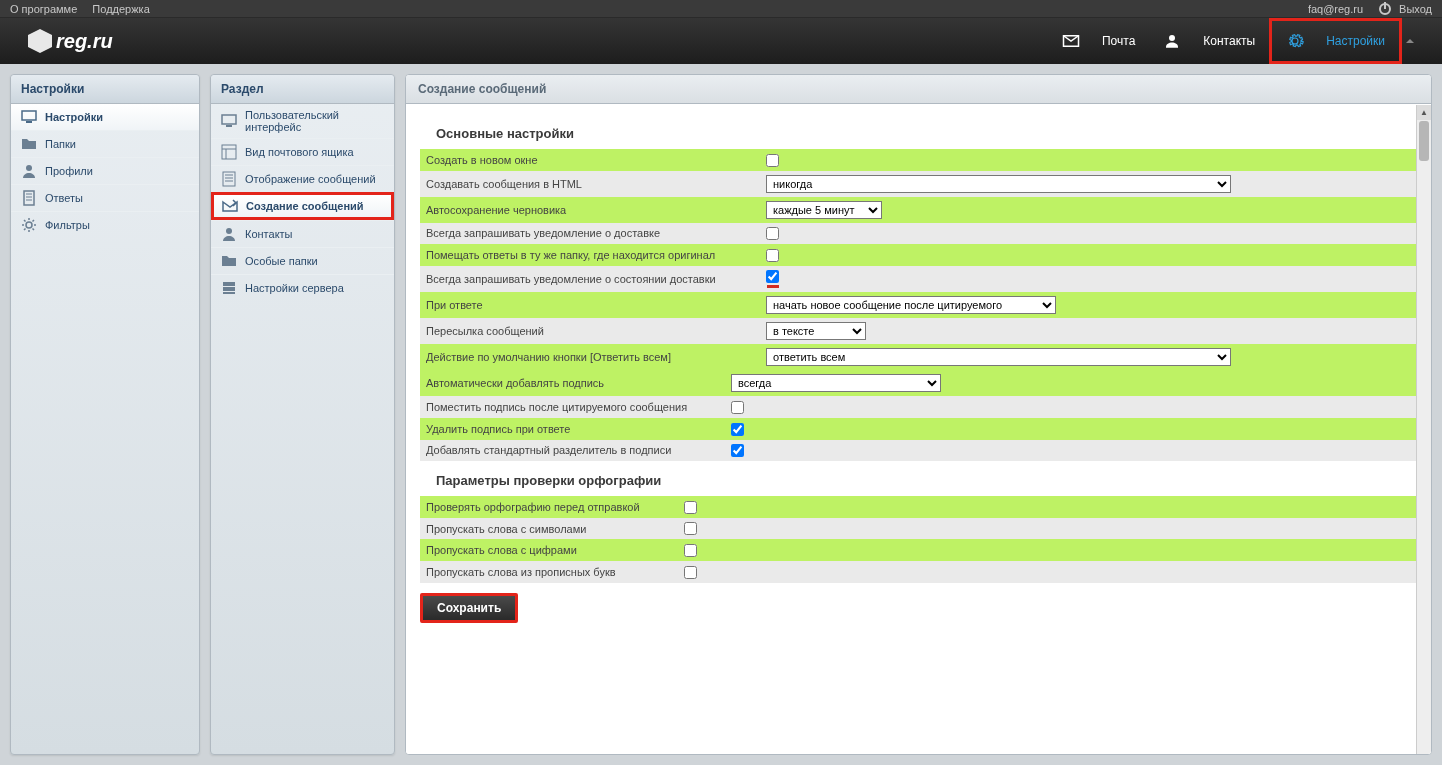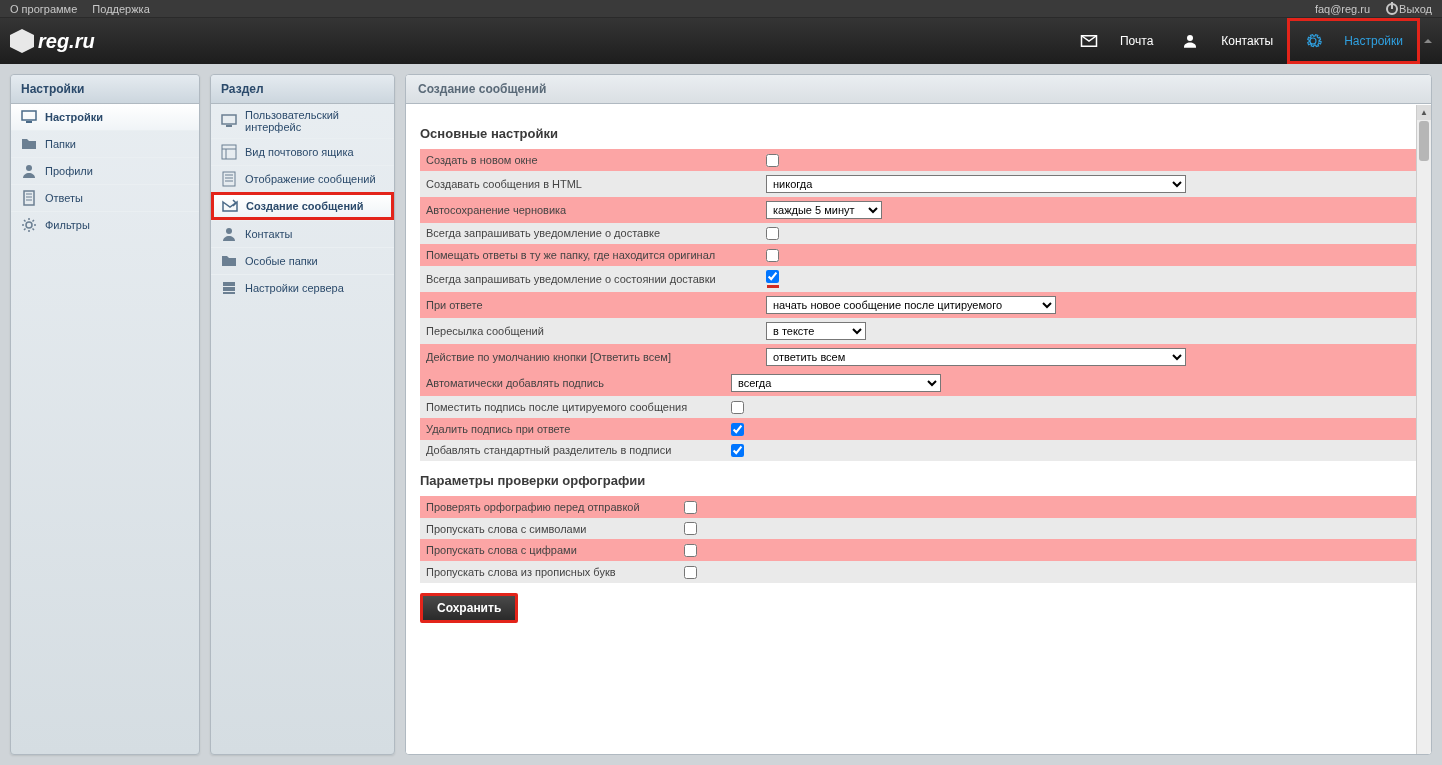--- a/index.html
+++ b/index.html
@@ -2,21 +2,21 @@
 <html><head>
 <meta charset="utf-8">
 <style>
 * { box-sizing: border-box; margin: 0; padding: 0; }
 body { font-family: "Lucida Grande", Verdana, Arial, sans-serif; font-size: 11px; background: #cfd4d8; width: 1442px; height: 765px; overflow: hidden; }
 .topbar { background: #3a3a3a; color: #c8c8c8; height: 18px; display: flex; justify-content: space-between; align-items: center; padding: 0 10px; font-size: 11px; border-bottom: 1px solid #2a2a2a; }
 .topbar-left a, .topbar-right a { color: #c8c8c8; text-decoration: none; margin-right: 12px; cursor: pointer; }
 .topbar-right { display: flex; align-items: center; gap: 4px; }
 .topbar-right a { margin-right: 0; margin-left: 12px; }
 
-.header { background: linear-gradient(to bottom, #353535 0%, #1d1d1d 100%); height: 46px; display: flex; justify-content: space-between; align-items: center; padding: 0 10px; }
+.header { background: linear-gradient(to bottom, #353535 0%, #1d1d1d 100%); height: 46px; display: flex; justify-content: space-between; align-items: center; padding: 0 28px; }
 .logo { display: flex; align-items: center; color: #fff; font-size: 20px; font-style: italic; font-weight: bold; gap: 4px; }
 .logo-cube { width: 24px; height: 24px; background: #e8e8e8; display: inline-block; clip-path: polygon(50% 0, 100% 25%, 100% 75%, 50% 100%, 0 75%, 0 25%); }
 .header-nav { display: flex; align-items: stretch; height: 46px; }
 .header-nav-item { display: flex; align-items: center; gap: 22px; padding: 0 14px; color: #fff; font-size: 12px; cursor: pointer; }
 .header-nav-item.highlighted { border: 3px solid #e3241a; }
 .header-nav-item.active { color: #2fa0e0; }
 .header-nav-item svg { width: 18px; height: 18px; }
 .caret { width: 0; height: 0; border-left: 4px solid transparent; border-right: 4px solid transparent; border-bottom: 4px solid #888; margin-left: 4px; align-self: center; }
 
 .workspace { display: flex; gap: 10px; padding: 10px; height: calc(765px - 18px - 46px); }
@@ -30,29 +30,29 @@
 .list-item.active { background: linear-gradient(to bottom,#fff,#f0f4f7); font-weight: bold; color: #2b4a6b; }
 .list-item.highlighted { border: 3px solid #e3241a; padding: 3px 8px; }
 .list-item .ic { width: 16px; height: 16px; display: inline-flex; align-items: center; justify-content: center; color: #6b7f92; }
 .list-item .ic svg { width: 16px; height: 16px; }
 
 .main { flex: 1; display: flex; flex-direction: column; border: 1px solid #b0b9c1; border-radius: 4px; background: #fff; overflow: hidden; position: relative; }
 .main-header { padding: 7px 12px; font-size: 12px; font-weight: bold; color: #5a6a78; background: linear-gradient(to bottom,#eaeef1,#dadfe3); border-bottom: 1px solid #b0b9c1; }
 .main-body { flex: 1; overflow-y: auto; background: #fff; }
 .main-body-inner { padding: 10px 14px 14px; }
 
-h3.section-title { font-size: 13px; color: #3a3a3a; font-weight: bold; margin: 12px 0 8px; }
+h3.section-title { font-size: 13px; color: #3a3a3a; font-weight: bold; margin: 12px 16px 8px; }
 .form-table { width: 100%; border-collapse: collapse; }
-.form-table tr { background: #fca5a5; }
+.form-table tr { background: #bef264; }
 .form-table tr:nth-child(even) { background: #eaeaea; }
 .form-table td { padding: 4px 6px; font-size: 11px; color: #444; vertical-align: middle; }
 .form-table td.label { width: 340px; }
 .form-table td.control {}
 select { font-size: 11px; background: #fff; border: 1px solid #777; padding: 1px 2px; }
-select.wide { width: 420px; }
+select.wide { width: 465px; }
 select.med { width: 210px; }
 select.short { width: 116px; }
 select.tiny { width: 100px; }
 input[type=checkbox] { vertical-align: middle; }
 .red-underline { display: block; width: 12px; height: 3px; background: #d02b22; margin-top: 2px; margin-left: 1px; }
 
 .save-row { margin-top: 10px; }
 .save-button { background: linear-gradient(to bottom,#4a4a4a,#2a2a2a); color: #fff; border: 3px solid #e3241a; padding: 5px 14px; font-size: 12px; font-weight: bold; cursor: pointer; border-radius: 2px; }
 
 .scrollbar-right { position: absolute; right: 0; top: 30px; bottom: 0; width: 15px; background: #eee; border-left: 1px solid #ccc; }
@@ -66,21 +66,21 @@
 </head>
 <body>
 
 <div class="topbar">
   <div class="topbar-left">
     <a>О программе</a>
     <a>Поддержка</a>
   </div>
   <div class="topbar-right">
     <a>faq@reg.ru</a>
-    <a style="display:flex;align-items:center;gap:1px;">
+    <a style="display:flex;align-items:center;gap:8px;">
       <span class="power-icon"></span>
       <span>Выход</span>
     </a>
   </div>
 </div>
 
 <div class="header">
   <div class="logo">
     <span class="logo-cube"></span>
     <span>reg.ru</span>

